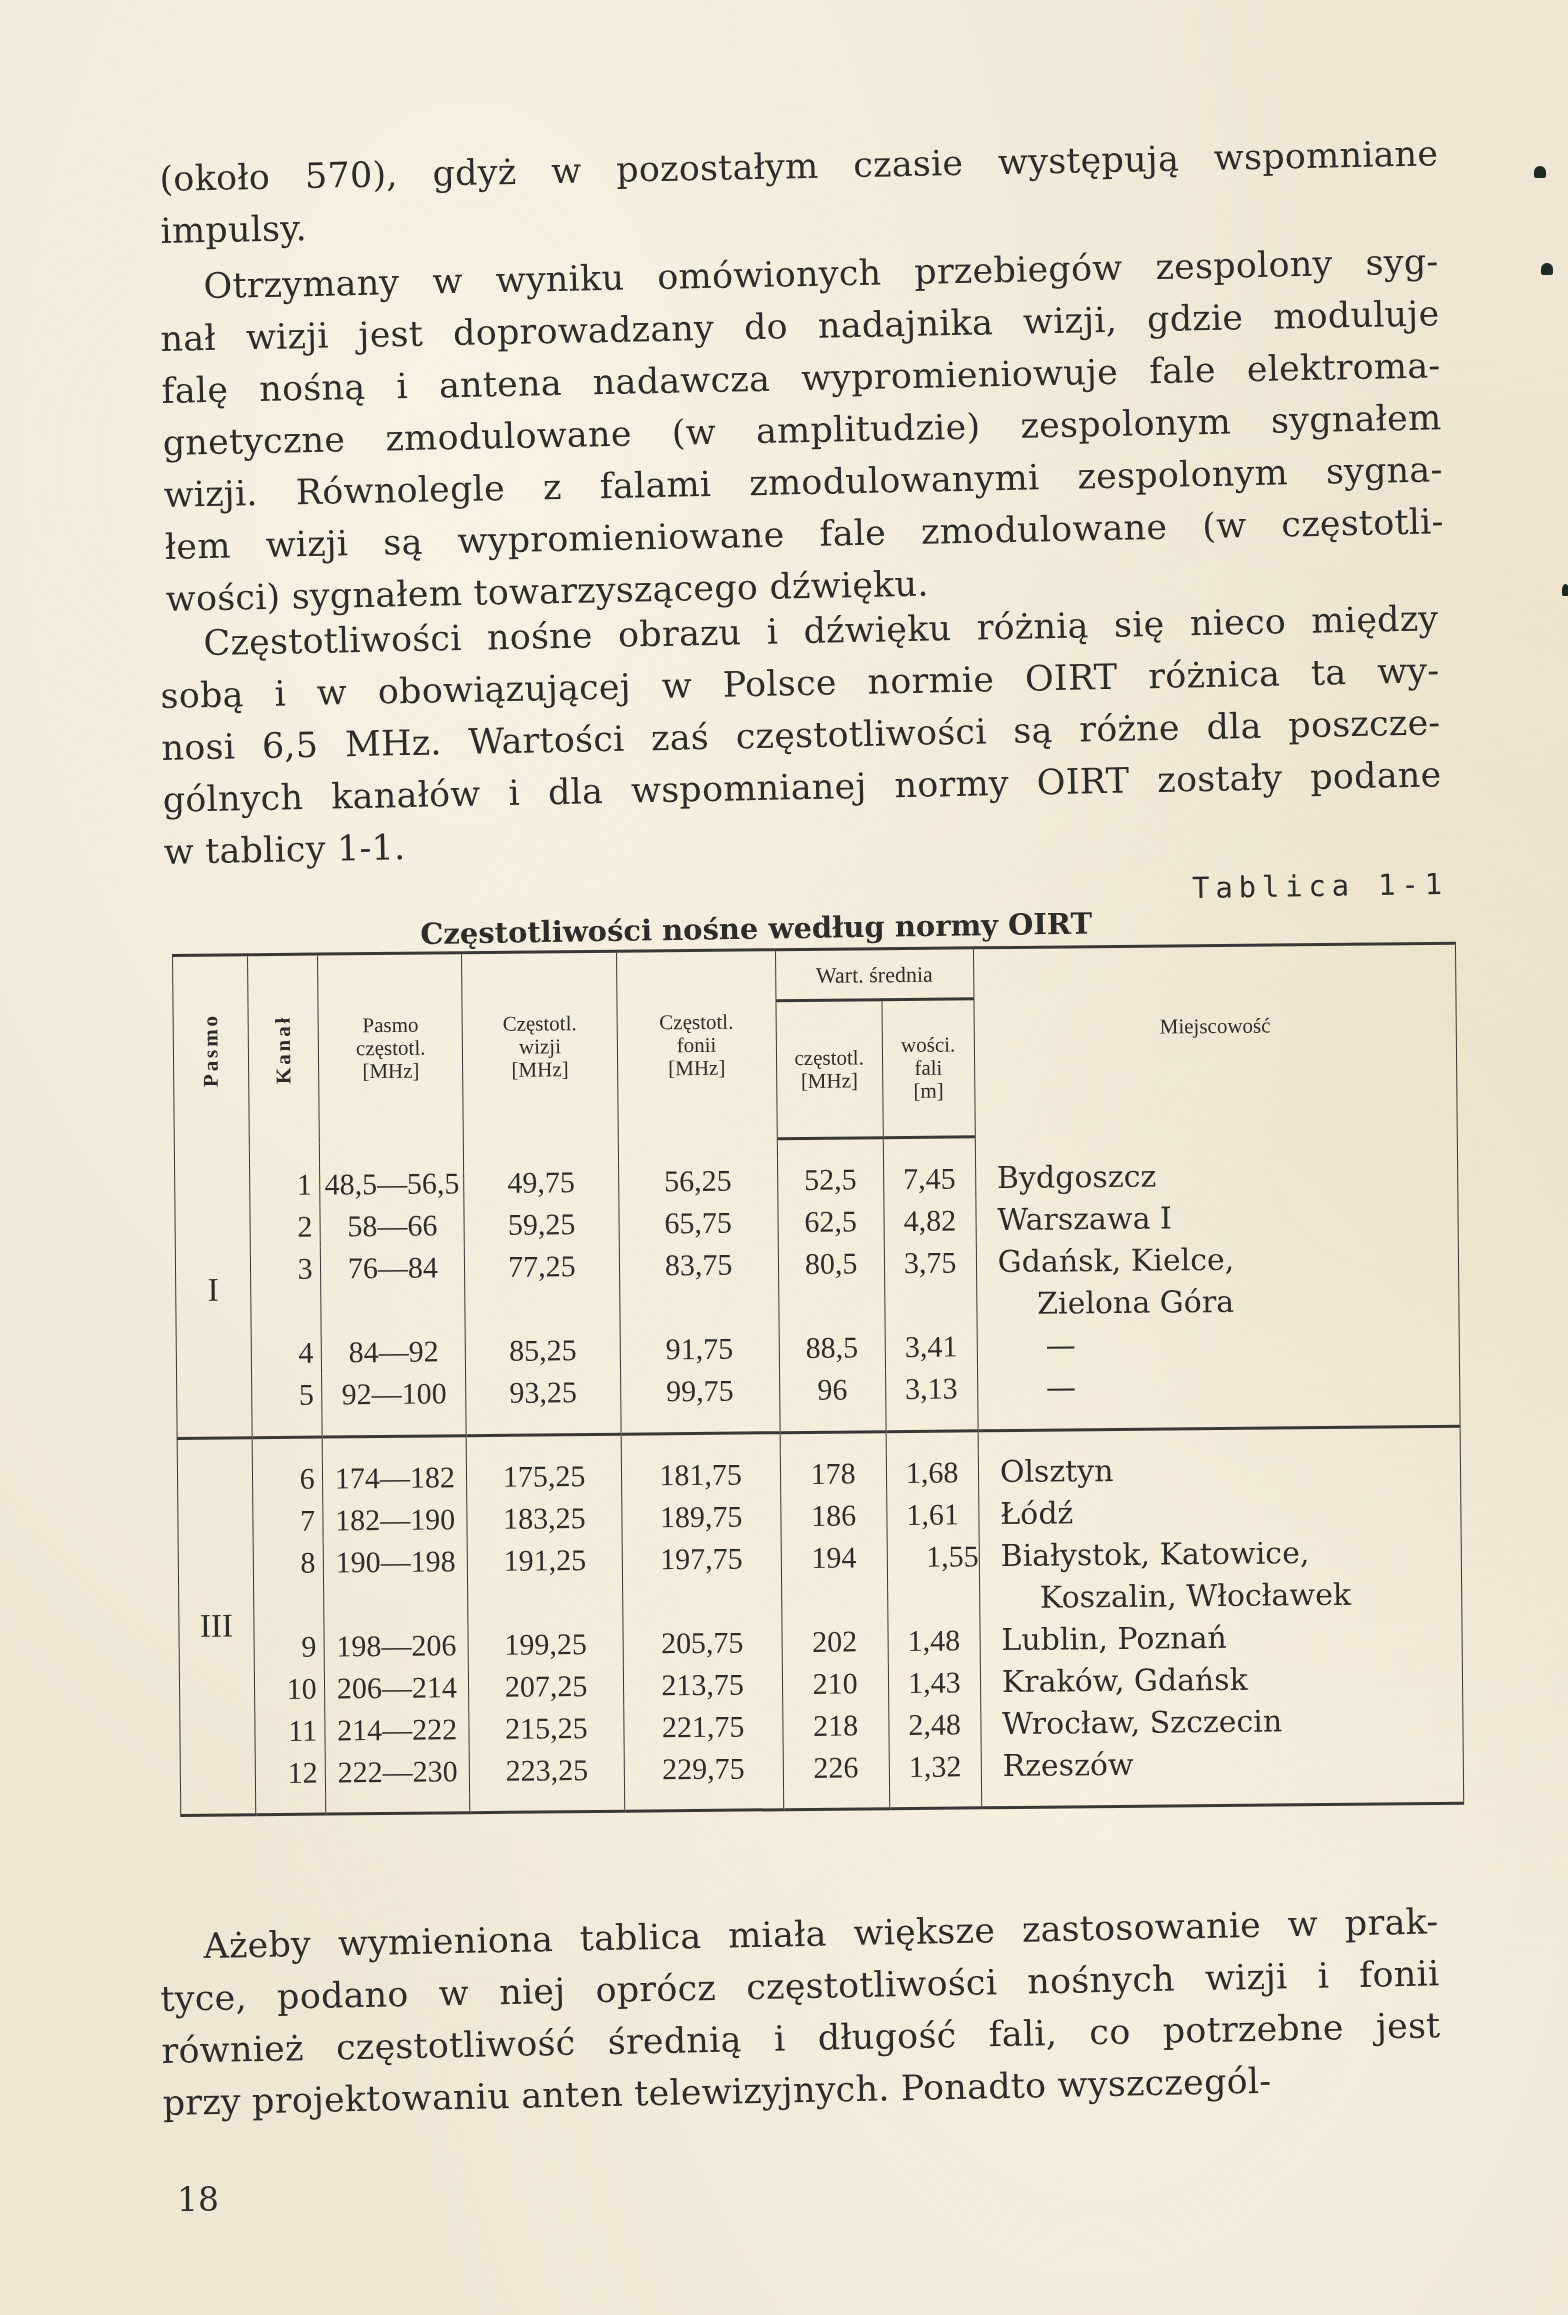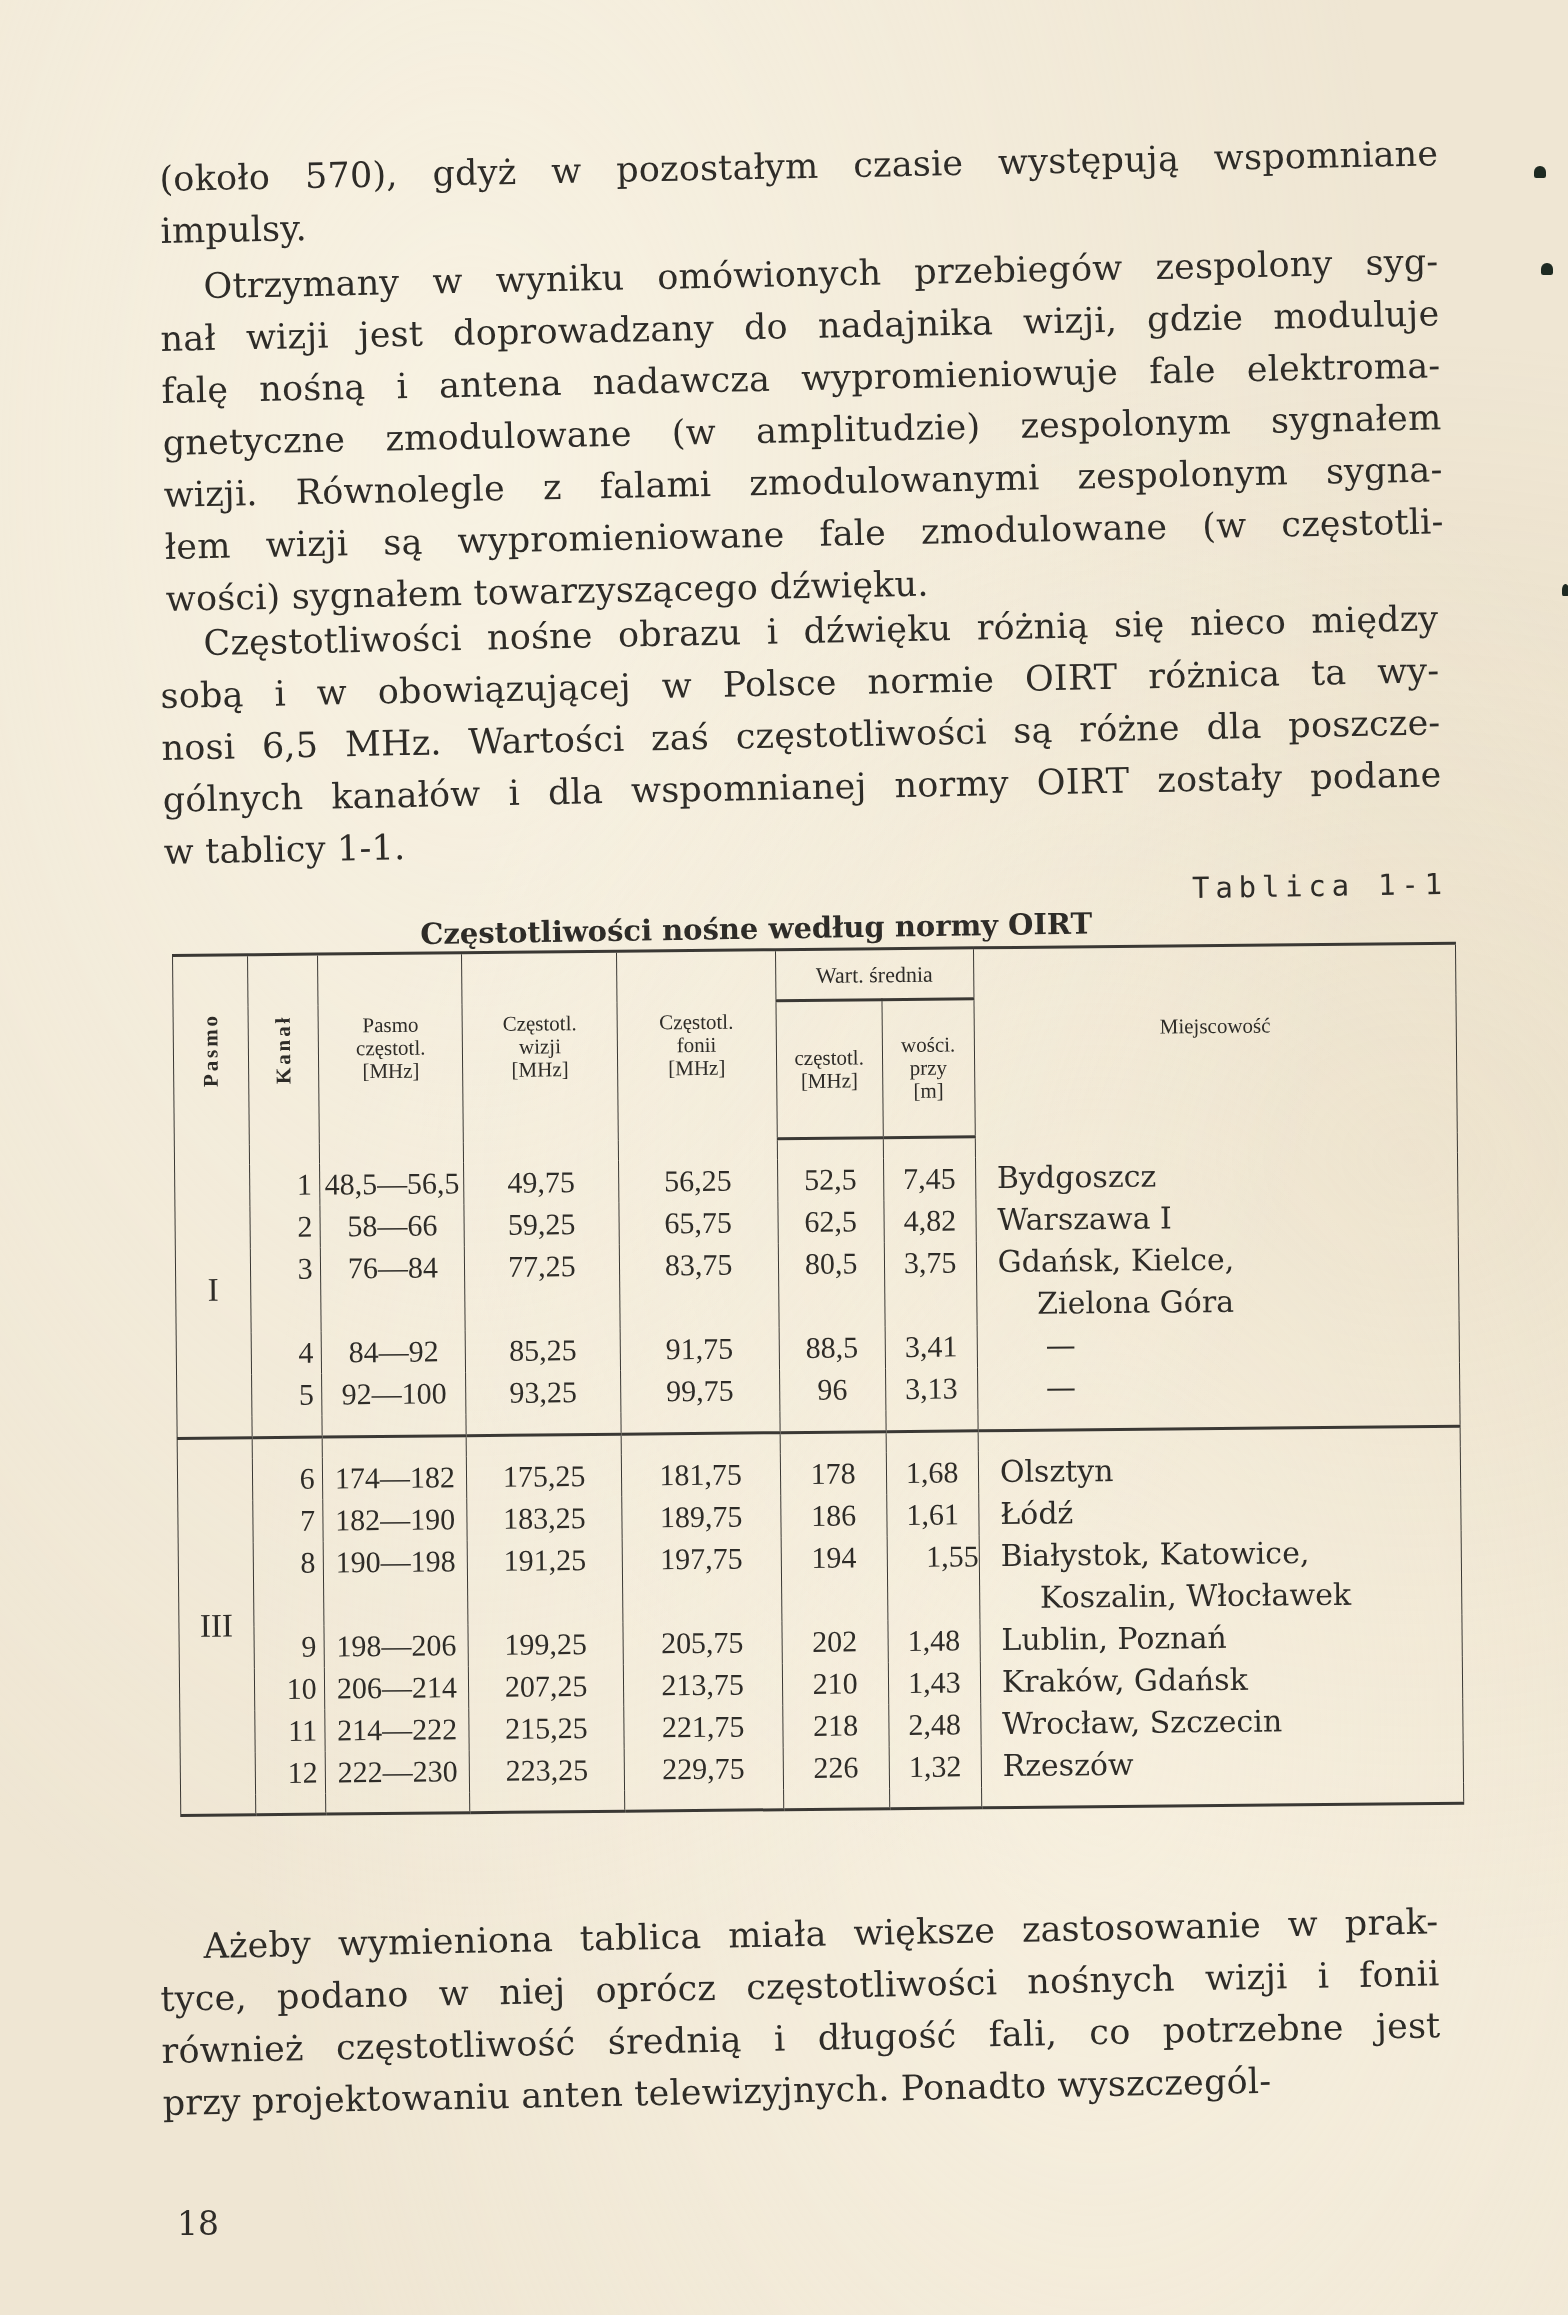--- a/index.html
+++ b/index.html
@@ -67,21 +67,21 @@
   tbody .pad-top td { height: 19.3px; line-height: 19.3px; }
   tbody .pad-bot td { height: 19.3px; line-height: 19.3px; }
   td.pasmo { text-align: center; vertical-align: middle; font-size: 33px; }
   td.kanal { text-align: right; padding-right: 7.7px; }
   td.range { text-align: center; white-space: nowrap; }
   td.num { text-align: center; }
   td.city { font-family: "DejaVu Serif", serif; font-size: 30px; padding-left: 21px; white-space: nowrap; }
   td.city .cont { padding-left: 39px; }
   td.dash { padding-left: 68px; }
 
-  .page-number { position: absolute; left: 177px; top: 2180px; font-size: 33px; margin-top: 24px; }
+  .page-number { position: absolute; left: 177px; top: 2180px; font-size: 33px; }
 
   .mark { position: absolute; width: 11.6px; height: 11.6px; background: #1e2a22; border-radius: 50% 50% 20% 20%; }
 
   .col-pasmo { width: 53px; } .col-kanal { width: 48px; } .col-range { width: 145px; }
   .col-wizji { width: 164px; } .col-fonii { width: 169px; } .col-sred { width: 111px; }
   .col-dlug { width: 97px; } .col-city { width: 497px; }
 </style>
 </head>
 <body>
 
@@ -145,21 +145,21 @@
           <th colspan="2" class="group">Wart. średnia</th>
           <th rowspan="2" style="vertical-align: top; padding-top: 68px;">Miejscowość</th>
         </tr>
         <tr class="h2">
           <th style="height:135px;">
             <div>częstotl.</div>
             <div>[MHz]</div>
           </th>
           <th>
             <div>wości.</div>
-            <div>przy</div>
+            <div>fali</div>
             <div>[m]</div>
           </th>
         </tr>
       </thead>
       <tbody id="band-0" class="band">
           <tr class="pad-top">
             <td class="pasmo" rowspan="7" style="border-bottom: 3.9px solid rgb(58, 56, 52);">I</td>
             <td style="border-bottom: none;"></td>
             <td style="border-bottom: none;"></td>
             <td style="border-bottom: none;"></td>

